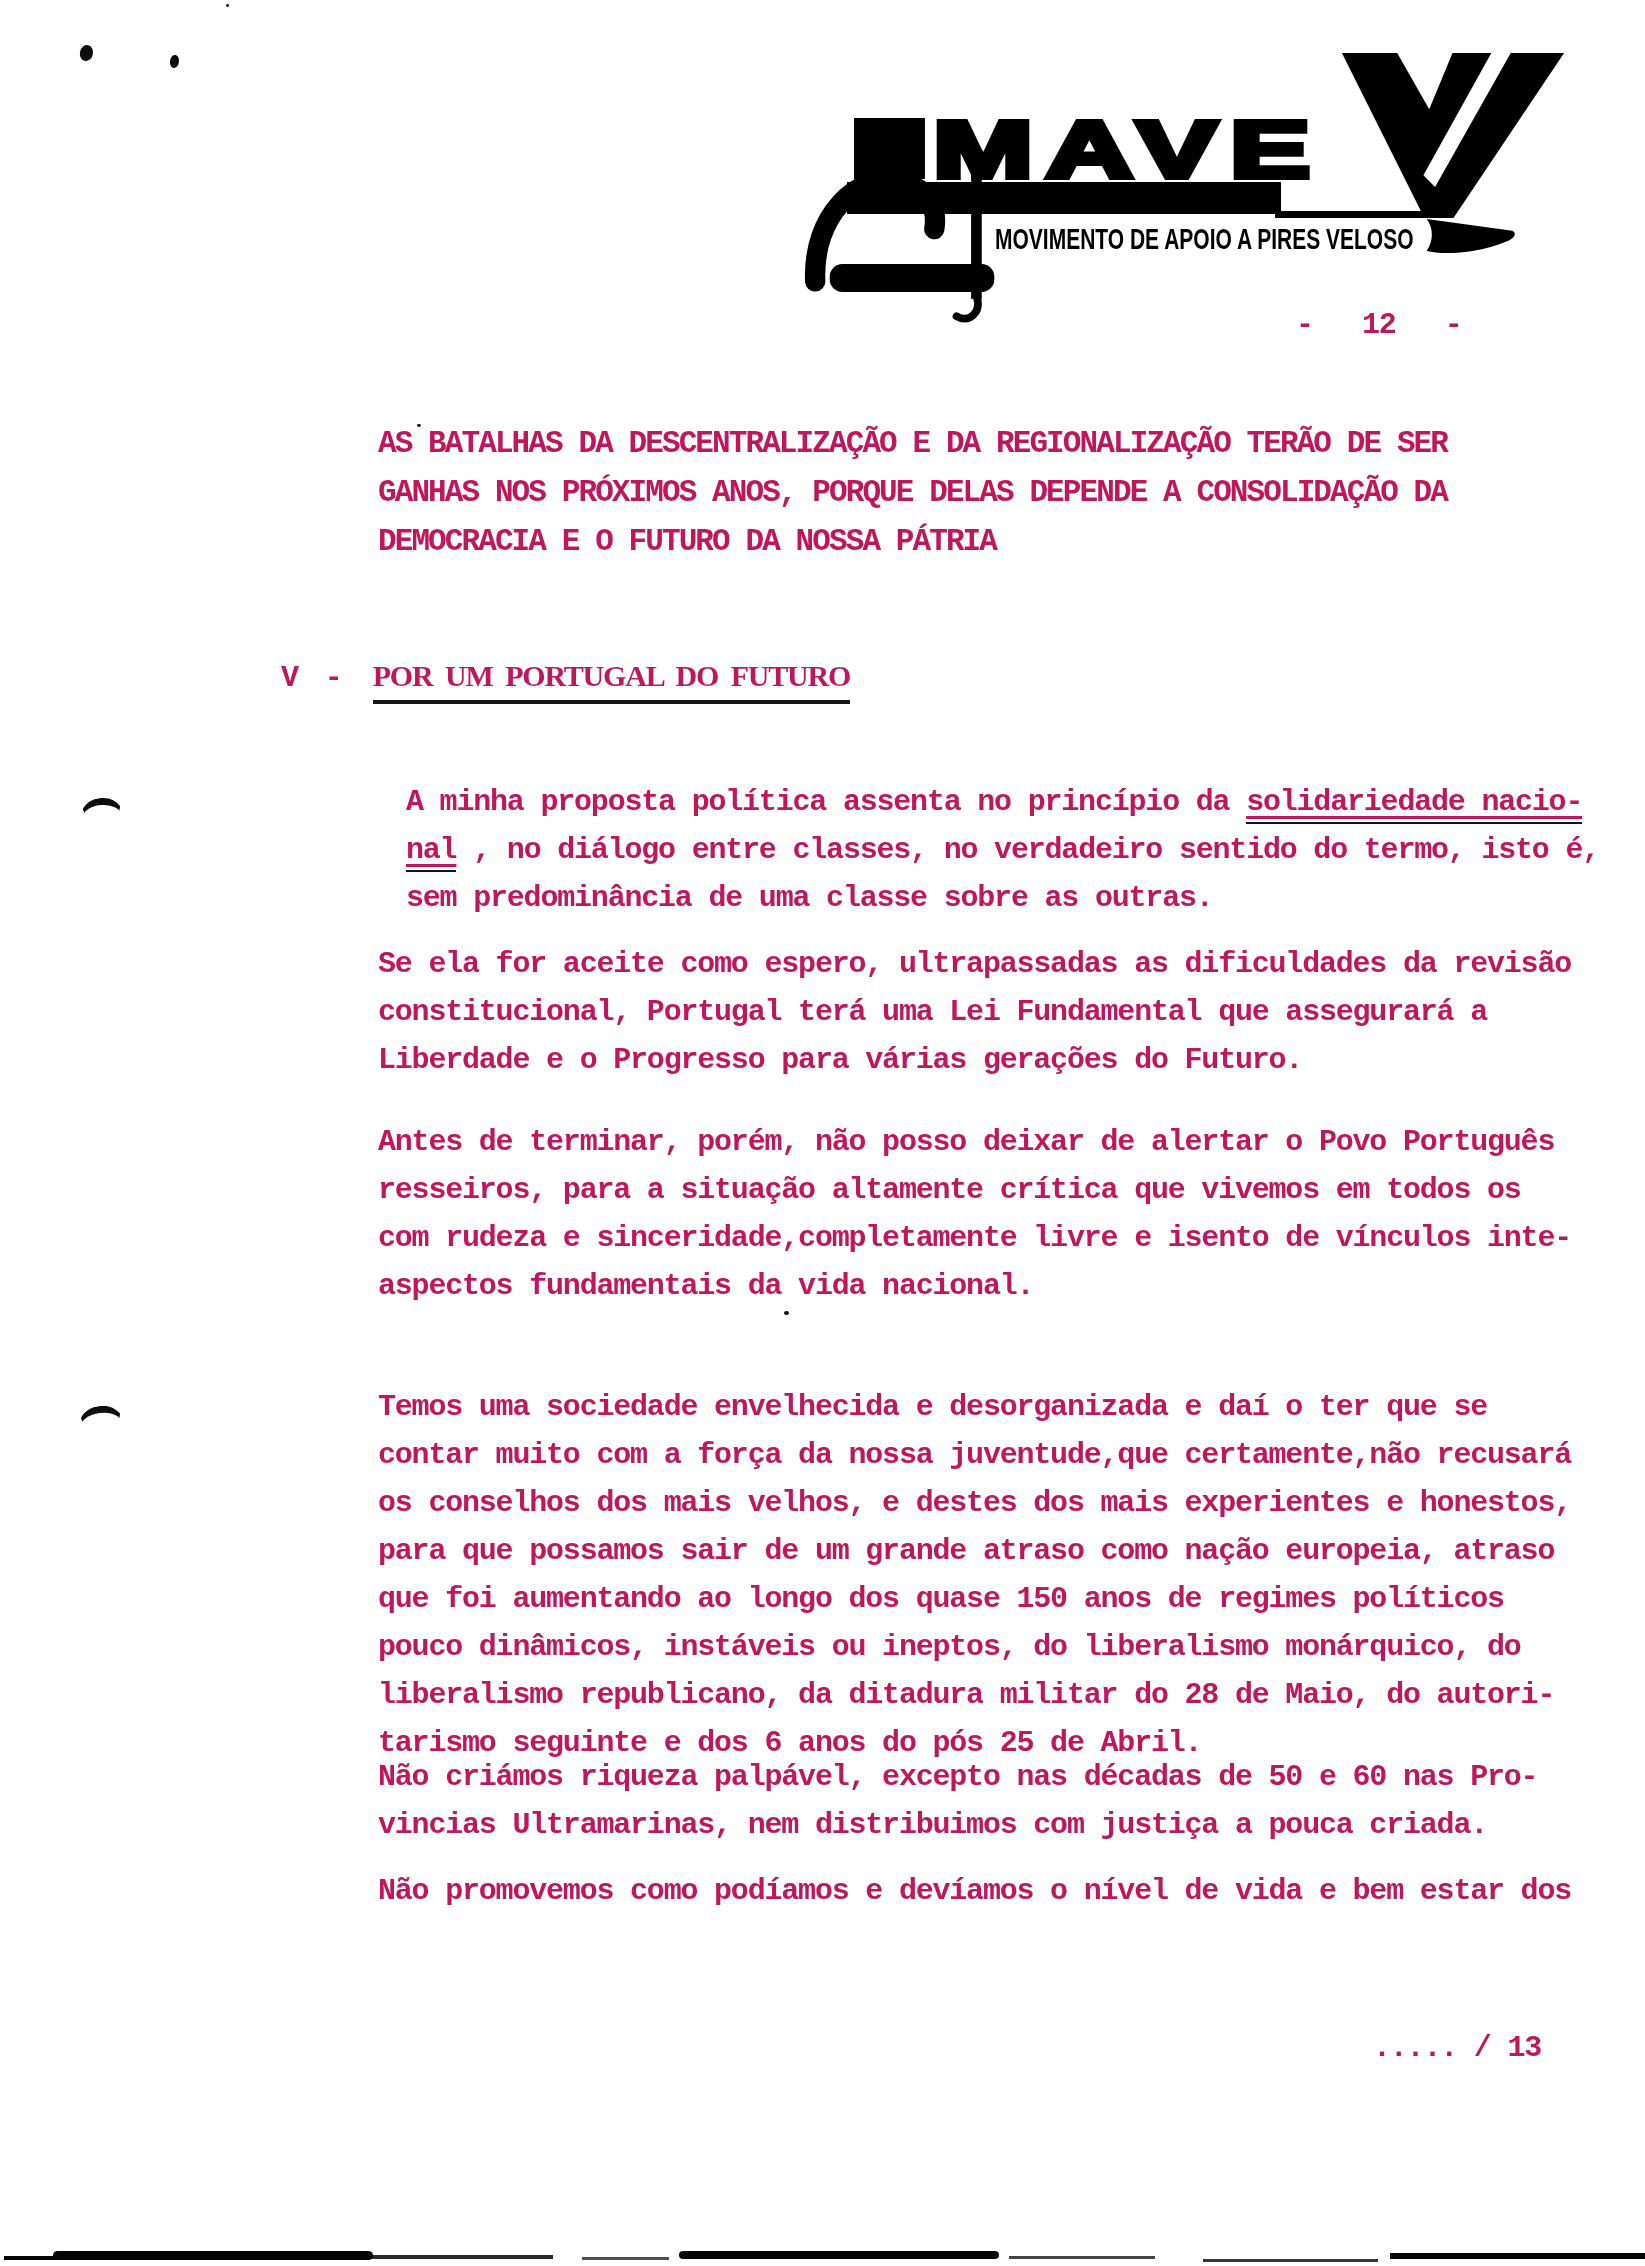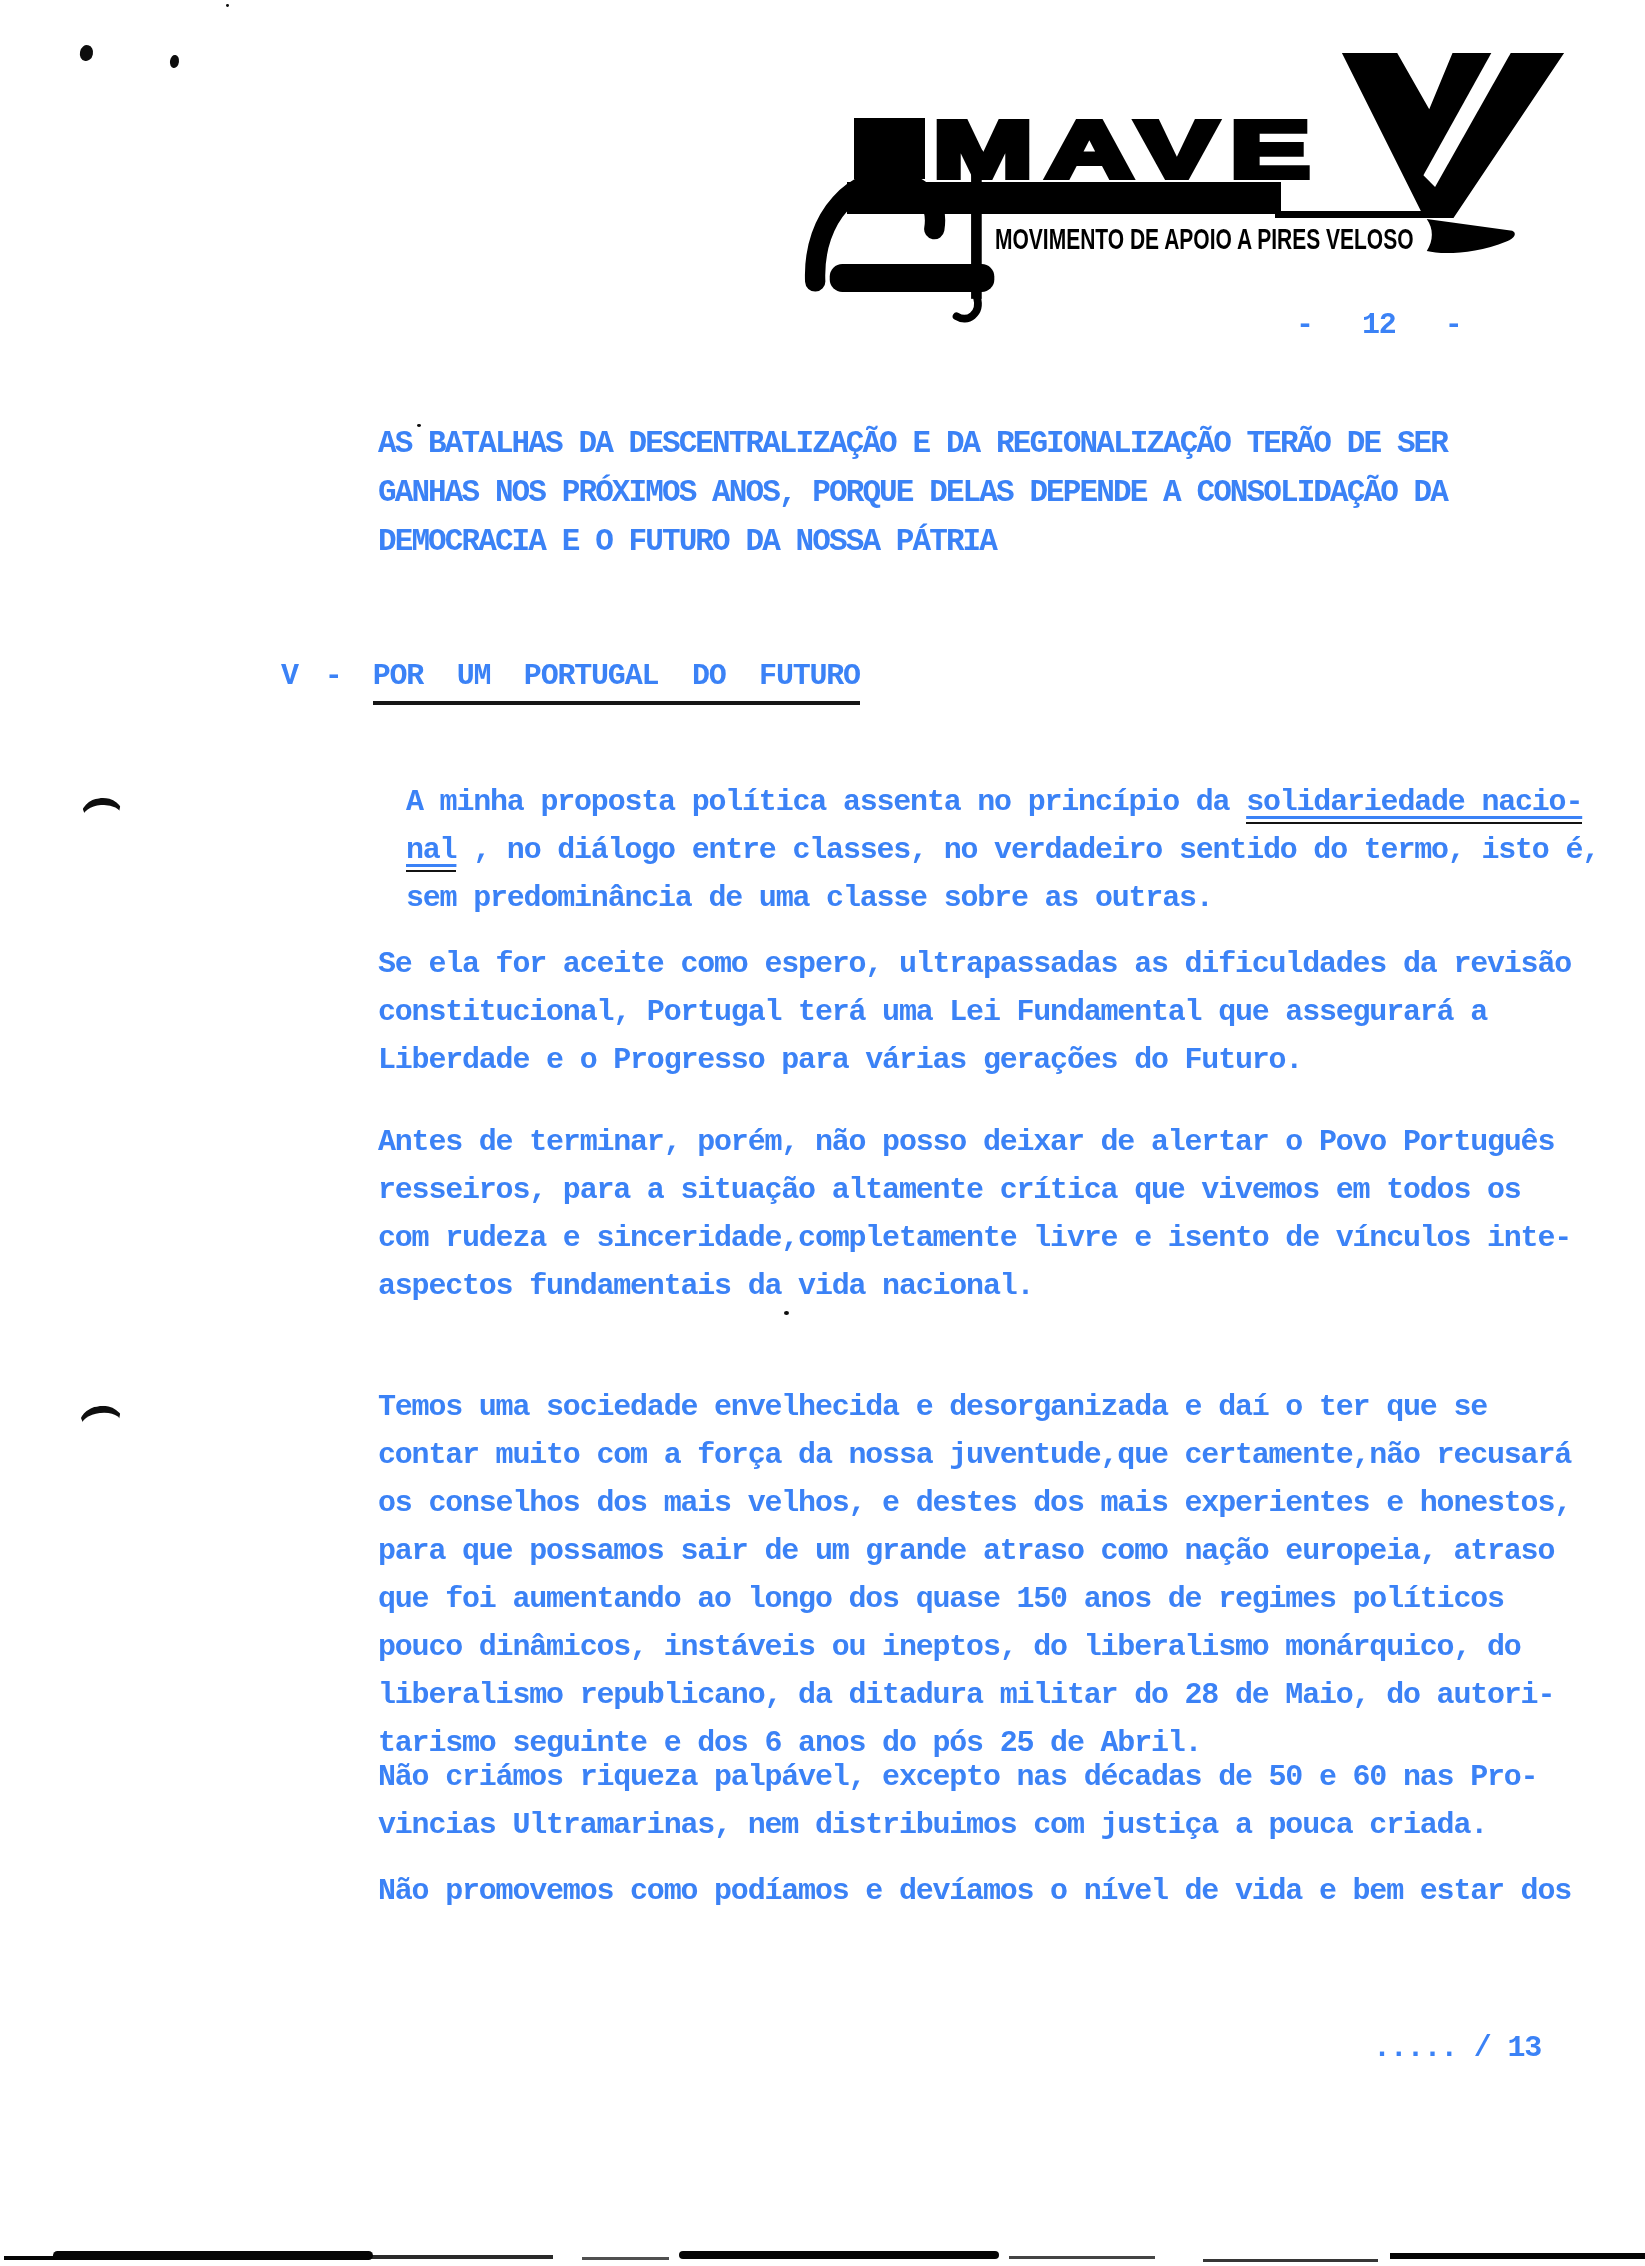--- a/index.html
+++ b/index.html
@@ -6,34 +6,35 @@
   html,body { background:#ffffff; }
   .page {
     position:relative; width:1646px; height:2267px;
     background:#ffffff; overflow:hidden;
     font-family:"Liberation Mono", monospace;
     color:#121212;
   }
   .abs { position:absolute; }
   .tw {
     font-family:"Liberation Mono", monospace;
-    font-weight:bold; color:#3b82f6; white-space:pre;
+    font-weight:bold; color:#be185d; white-space:pre;
   }
   .head-line { font-size:31px; letter-spacing:-1.9px; line-height:49px; }
   .body-line { font-size:30px; letter-spacing:-1.2px; line-height:48px; }
   .u2 {
     text-decoration:underline;
     text-decoration-thickness:2.9px;
     text-underline-offset:5.8px;
     border-bottom:2.9px solid #131313;
     padding-bottom:2.9px;
   }
   .section-title {
     border-bottom:4.9px solid #161616;
     padding-bottom:7.8px;
+    font-family:Liberation Serif, serif;
   }
   
   .logo-square { background:#000; }
   .logo-acronym {
     font-family:"Liberation Sans", sans-serif;
     font-weight:bold; font-size:80px; line-height:64px;
     color:#000; -webkit-text-stroke:5.8px #000;
     letter-spacing:8.7px; white-space:pre;
     transform:scaleX(1.5); transform-origin:left top;
   }

